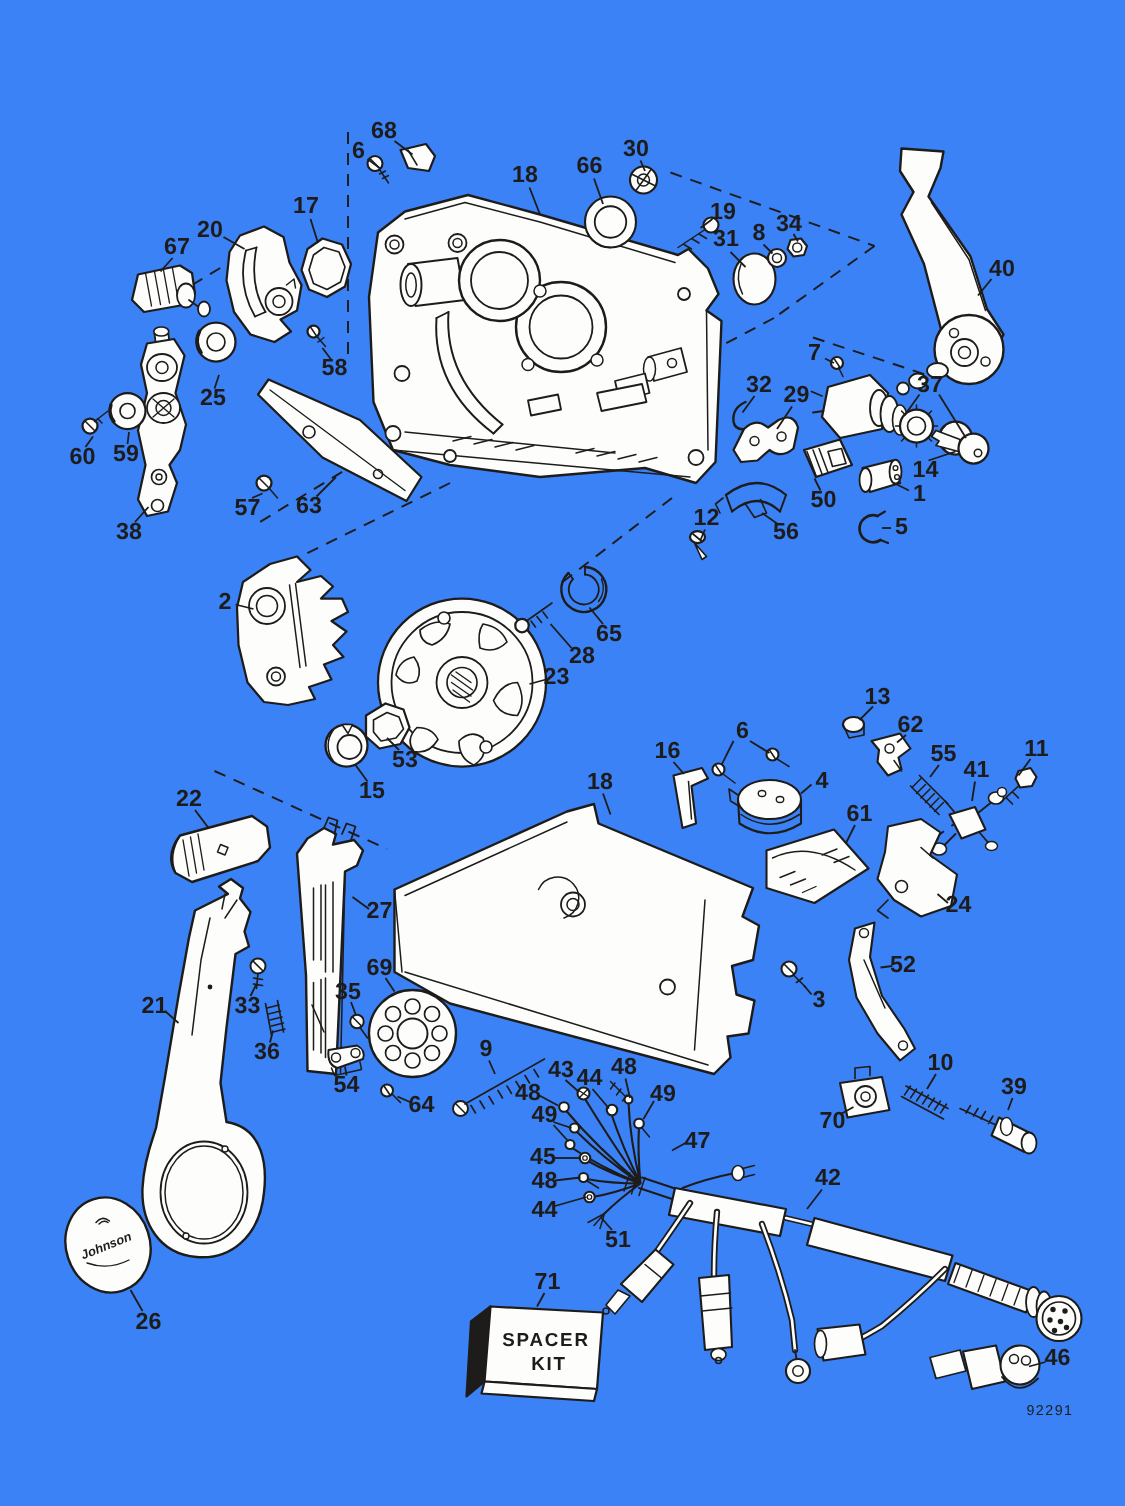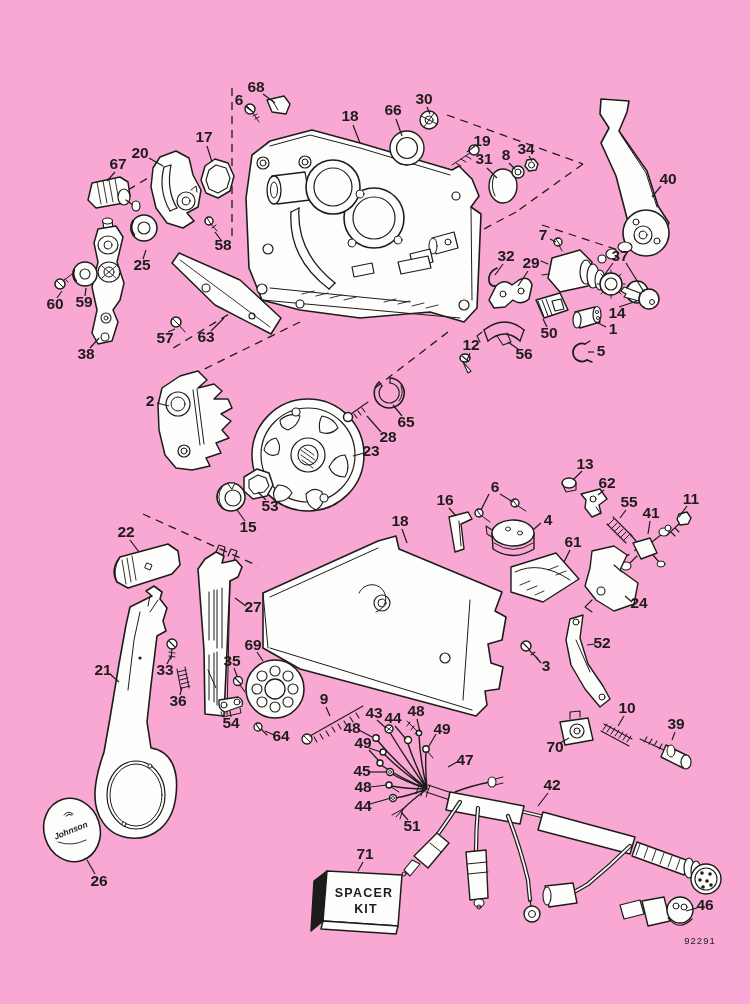--- a/index.html
+++ b/index.html
@@ -1,16 +1,16 @@
 <!DOCTYPE html>
 <html><head>
 <meta charset="utf-8">
 <style>
   html,body{margin:0;padding:0;background:#ffffff;}
-  .stage{width:750px;height:1004px;position:relative;background:#f9a8d4;overflow:hidden;}
+  .stage{width:750px;height:1004px;position:relative;background:#3b82f6;overflow:hidden;}
   svg{display:block;}
   .lbl{font-family:"Liberation Sans",sans-serif;font-weight:bold;fill:#1d1c1a;}
   .txt{font-family:"Liberation Sans",sans-serif;fill:#1d1c1a;}
 </style>
 </head>
 <body>
 
 <div class="stage">
 <svg id="art" width="750" height="1004" viewBox="0 0 750 1004">
 

